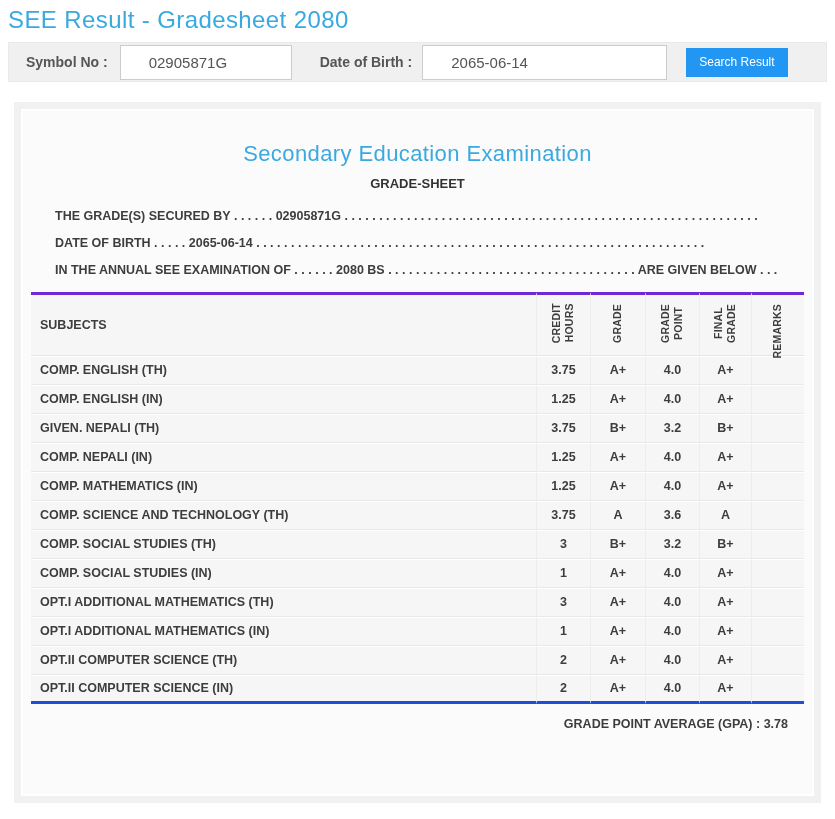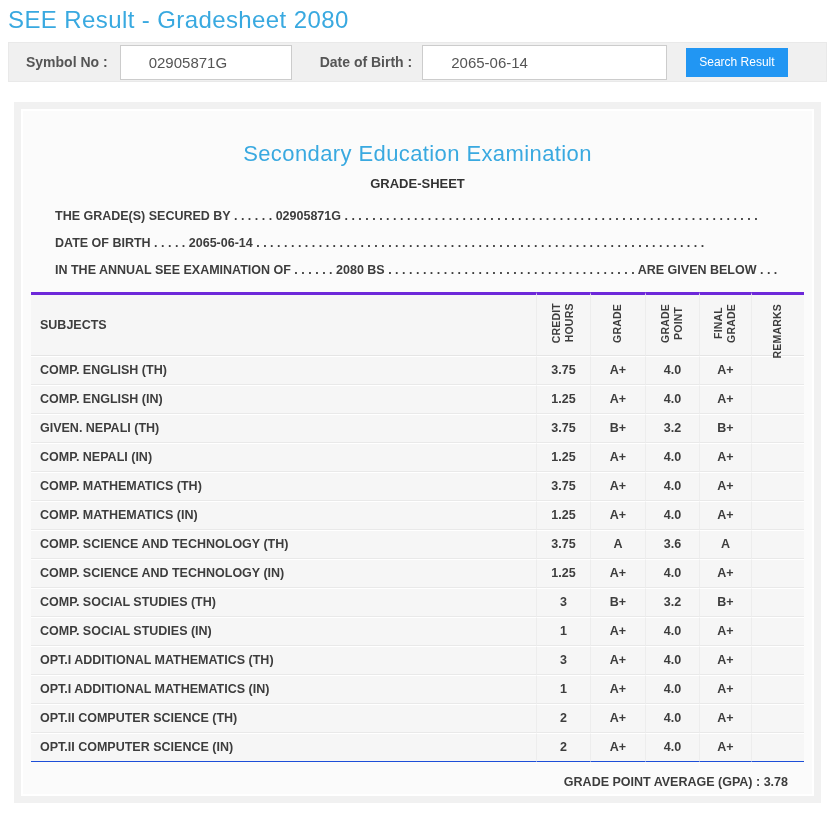--- a/index.html
+++ b/index.html
@@ -129,21 +129,21 @@
     font-size: 10.5px;
     line-height: 1.25;
     letter-spacing: 0.2px;
   }
   .vert-remarks { position: relative; top: 8px; }
   tbody td {
     height: 29px;
     border-top: 1px solid #ffffff;
     border-bottom: 1px solid #e9e9e9;
   }
-  tbody tr:last-child td { border-bottom: 1px solid #1d4ed8; }
+  tbody tr:last-child td { border-bottom: 3px solid #1d4ed8; }
   td.subj { text-align: left; padding-left: 9px; }
   td.val, th.num-h { border-left: 1px solid #ededed; }
   td.val { text-align: center; }
   .gpa-line {
     margin: 13px 24px 0 0;
     text-align: right;
     font-size: 12.5px;
     font-weight: bold;
     color: #3d3d3d;
   }
@@ -221,52 +221,36 @@
         </tr>
         <tr>
           <td class="subj">COMP. NEPALI (IN)</td>
           <td class="val">1.25</td>
           <td class="val">A+</td>
           <td class="val">4.0</td>
           <td class="val">A+</td>
           <td class="val"></td>
         </tr>
         <tr>
-          <td class="subj">COMP. MATHEMATICS (TH)</td>
-          <td class="val">3.75</td>
-          <td class="val">A+</td>
-          <td class="val">4.0</td>
-          <td class="val">A+</td>
-          <td class="val"></td>
-        </tr>
-        <tr>
           <td class="subj">COMP. MATHEMATICS (IN)</td>
           <td class="val">1.25</td>
           <td class="val">A+</td>
           <td class="val">4.0</td>
           <td class="val">A+</td>
           <td class="val"></td>
         </tr>
         <tr>
           <td class="subj">COMP. SCIENCE AND TECHNOLOGY (TH)</td>
           <td class="val">3.75</td>
           <td class="val">A</td>
           <td class="val">3.6</td>
           <td class="val">A</td>
           <td class="val"></td>
         </tr>
         <tr>
-          <td class="subj">COMP. SCIENCE AND TECHNOLOGY (IN)</td>
-          <td class="val">1.25</td>
-          <td class="val">A+</td>
-          <td class="val">4.0</td>
-          <td class="val">A+</td>
-          <td class="val"></td>
-        </tr>
-        <tr>
           <td class="subj">COMP. SOCIAL STUDIES (TH)</td>
           <td class="val">3</td>
           <td class="val">B+</td>
           <td class="val">3.2</td>
           <td class="val">B+</td>
           <td class="val"></td>
         </tr>
         <tr>
           <td class="subj">COMP. SOCIAL STUDIES (IN)</td>
           <td class="val">1</td>

